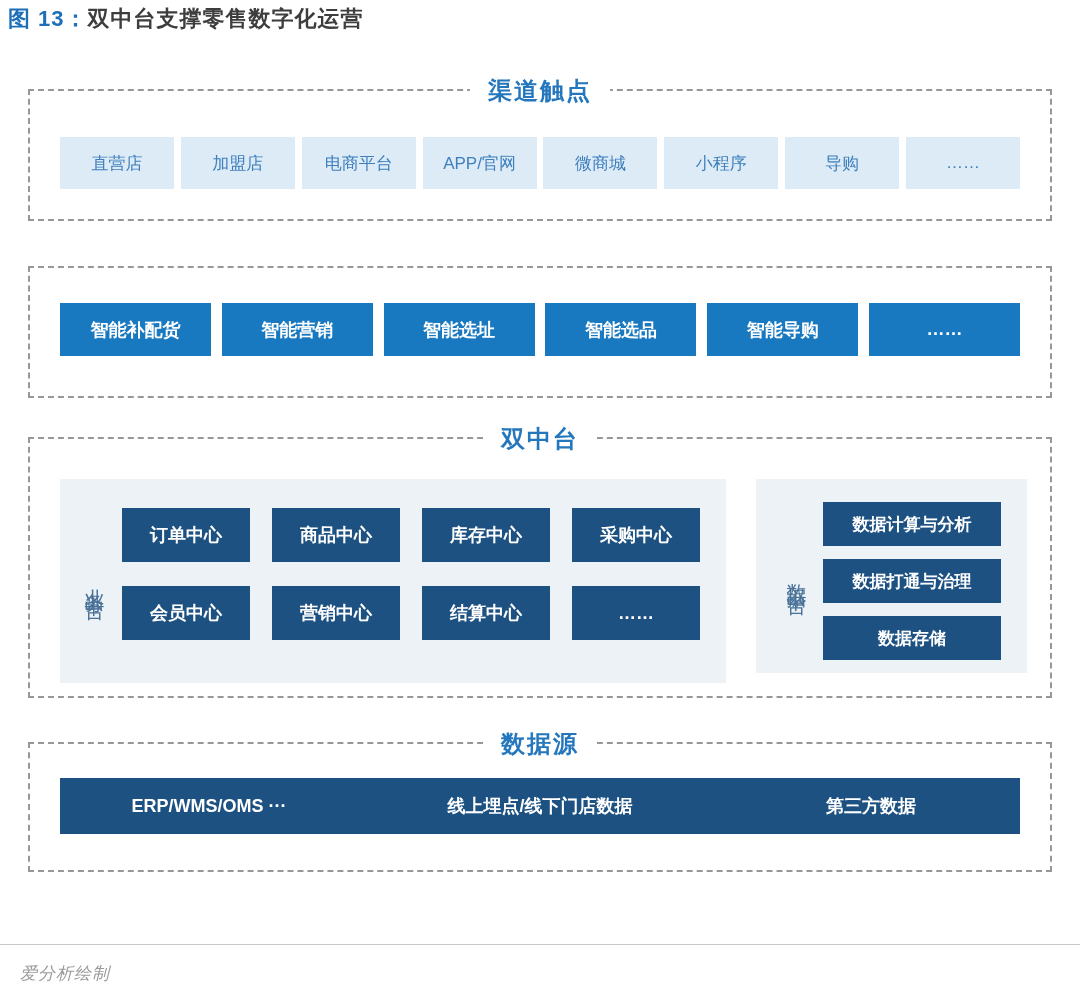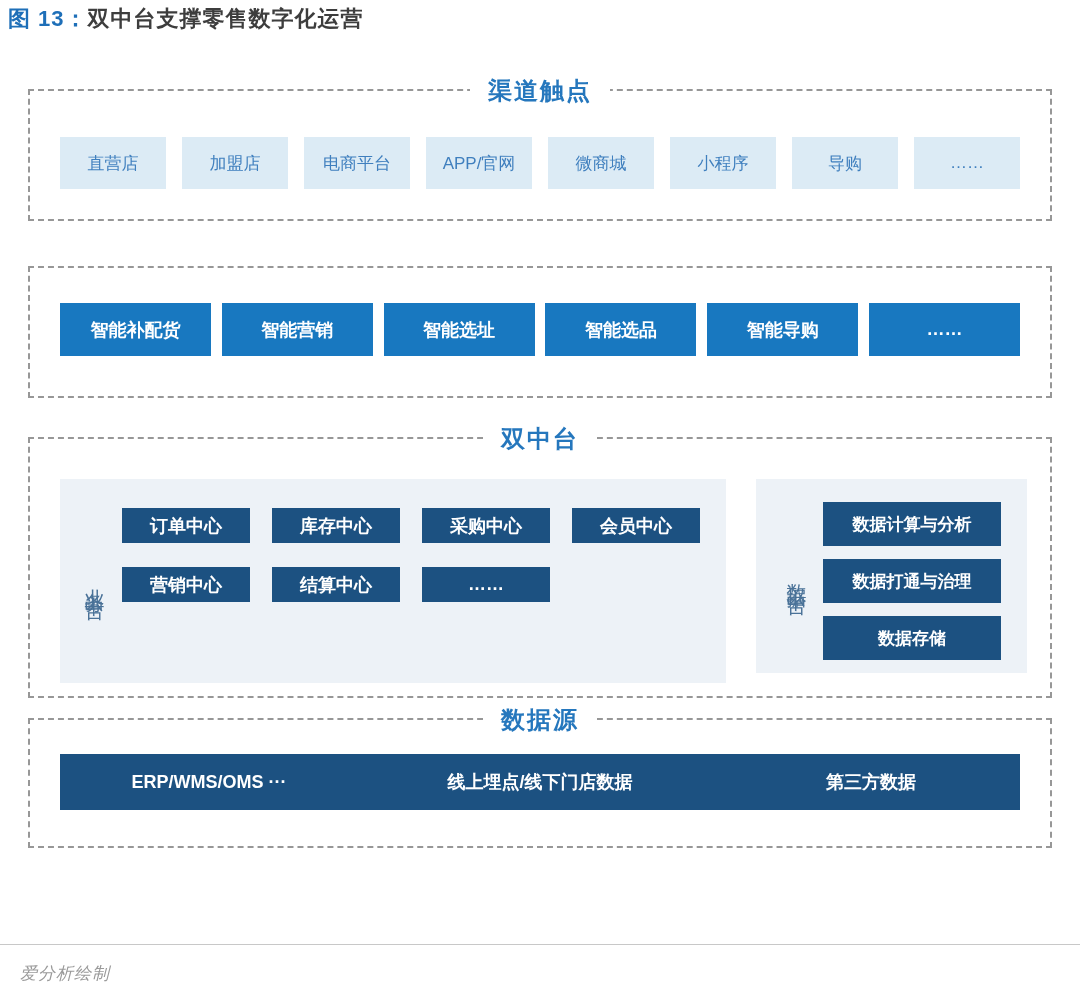--- a/index.html
+++ b/index.html
@@ -44,40 +44,40 @@
     font-size: 24px;
     font-weight: bold;
     color: #2577bd;
     white-space: nowrap;
     letter-spacing: 2px;
   }
 
   .sec1 { top: 89px;  height: 132px; }
   .sec2 { top: 266px; height: 132px; }
   .sec3 { top: 437px; height: 261px; }
-  .sec4 { top: 718px; height: 130px; }
+  .sec4 { top: 742px; height: 130px; }
 
   .flex-row {
     display: flex;
     justify-content: space-between;
     padding: 0 30px;
   }
   .sec1 .flex-row { padding-top: 46px; }
   .sec2 .flex-row { padding-top: 35px; }
   .sec4 .flex-row { padding-top: 34px; }
 
   .cell {
     display: flex;
     align-items: center;
     justify-content: center;
     text-align: center;
     white-space: nowrap;
   }
   .light-box {
-    width: 106px; height: 52px;
+    width: 114px; height: 52px;
     background: #dcebf5;
     color: #3f7fbe;
     font-size: 17px;
   }
   .mid-box {
     width: 151px; height: 53px;
     background: #1878c0;
     color: #ffffff;
     font-size: 18px;
     font-weight: bold;
@@ -114,21 +114,21 @@
   .right-panel .v-label { left: 28px; }
 
   .center-grid {
     position: absolute;
     left: 62px; top: 29px;
     display: grid;
     grid-template-columns: repeat(4, 128px);
     column-gap: 22px;
     row-gap: 24px;
   }
-  .center-grid .navy-box { width: 128px; height: 35px; }
+  .center-grid .navy-box { width: 128px; height: 54px; }
 
   .data-stack {
     position: absolute;
     left: 67px; top: 23px;
     display: flex;
     flex-direction: column;
     gap: 13px;
   }
   .data-stack .navy-box { width: 178px; height: 44px; font-size: 17px; }
 
@@ -181,20 +181,21 @@
     </div>
   </section>
 
   <section class="sec sec3">
     <div class="sec-header">双中台</div>
 
     <div class="panel left-panel">
       <div class="v-label">业务中台</div>
       <div class="center-grid">
         <div class="cell navy-box">订单中心</div>
+        <div class="cell navy-box">商品中心</div>
         <div class="cell navy-box">库存中心</div>
         <div class="cell navy-box">采购中心</div>
         <div class="cell navy-box">会员中心</div>
         <div class="cell navy-box">营销中心</div>
         <div class="cell navy-box">结算中心</div>
         <div class="cell navy-box">……</div>
       </div>
     </div>
 
     <div class="panel right-panel">

